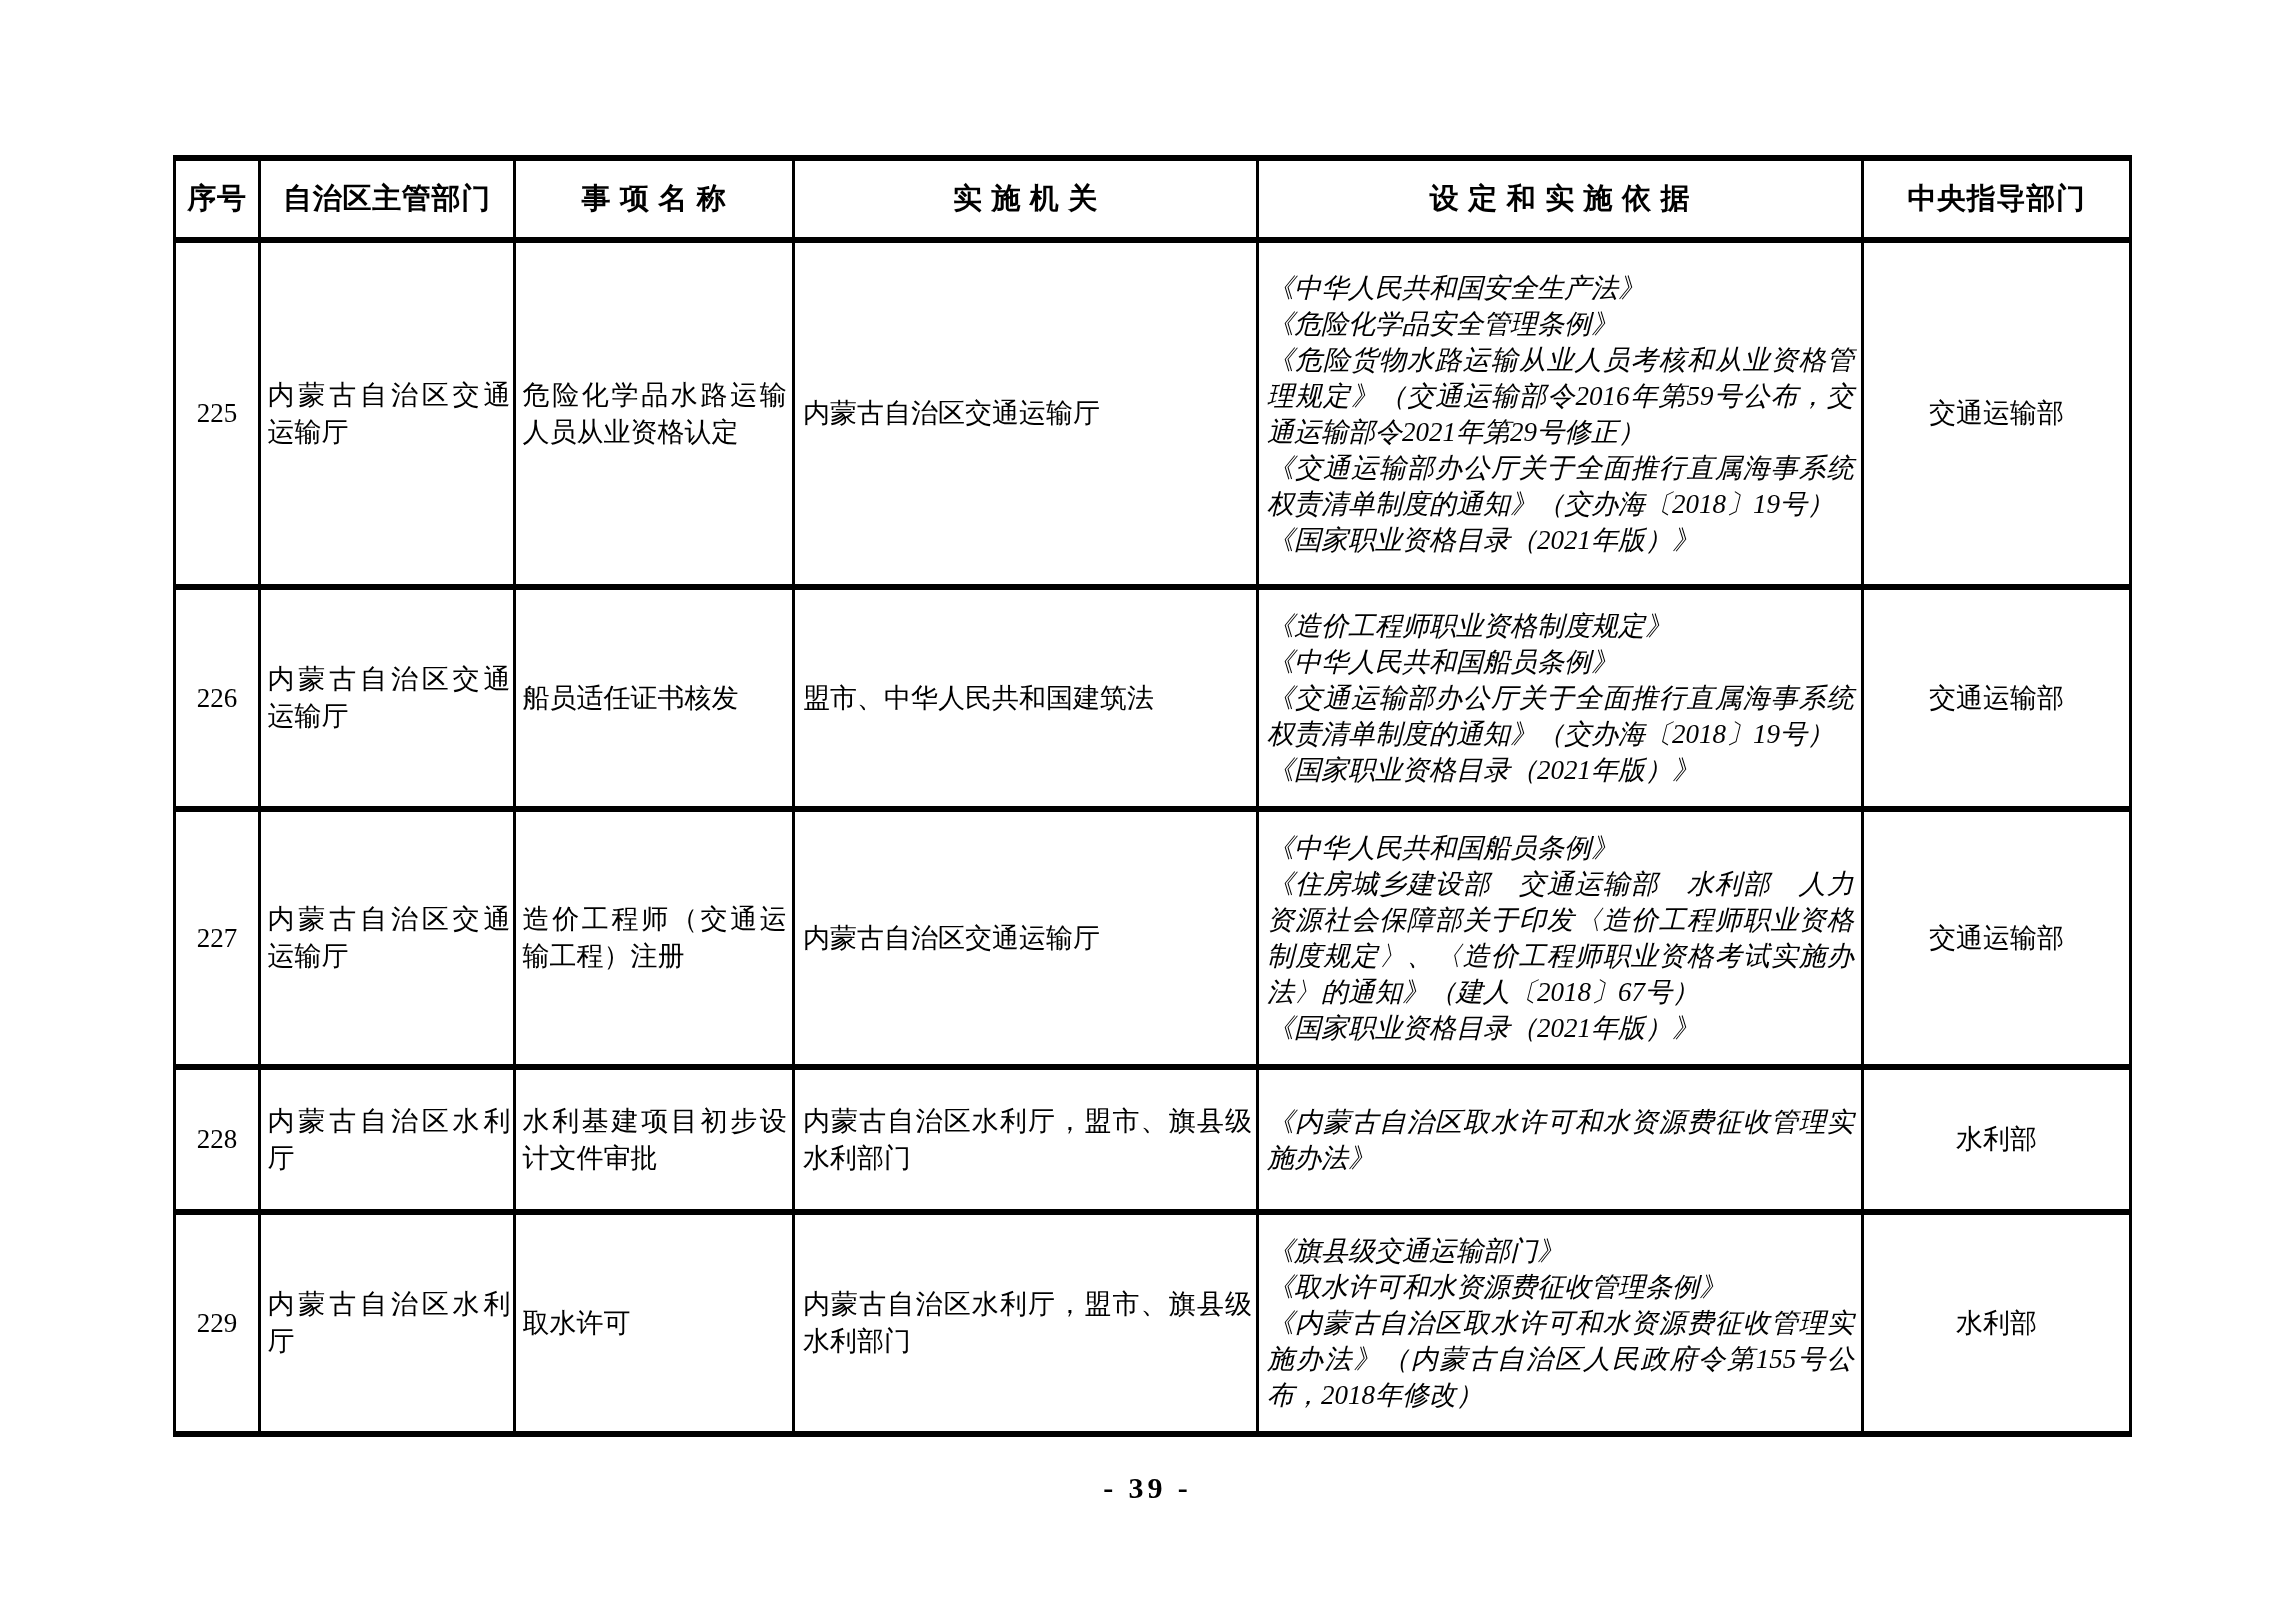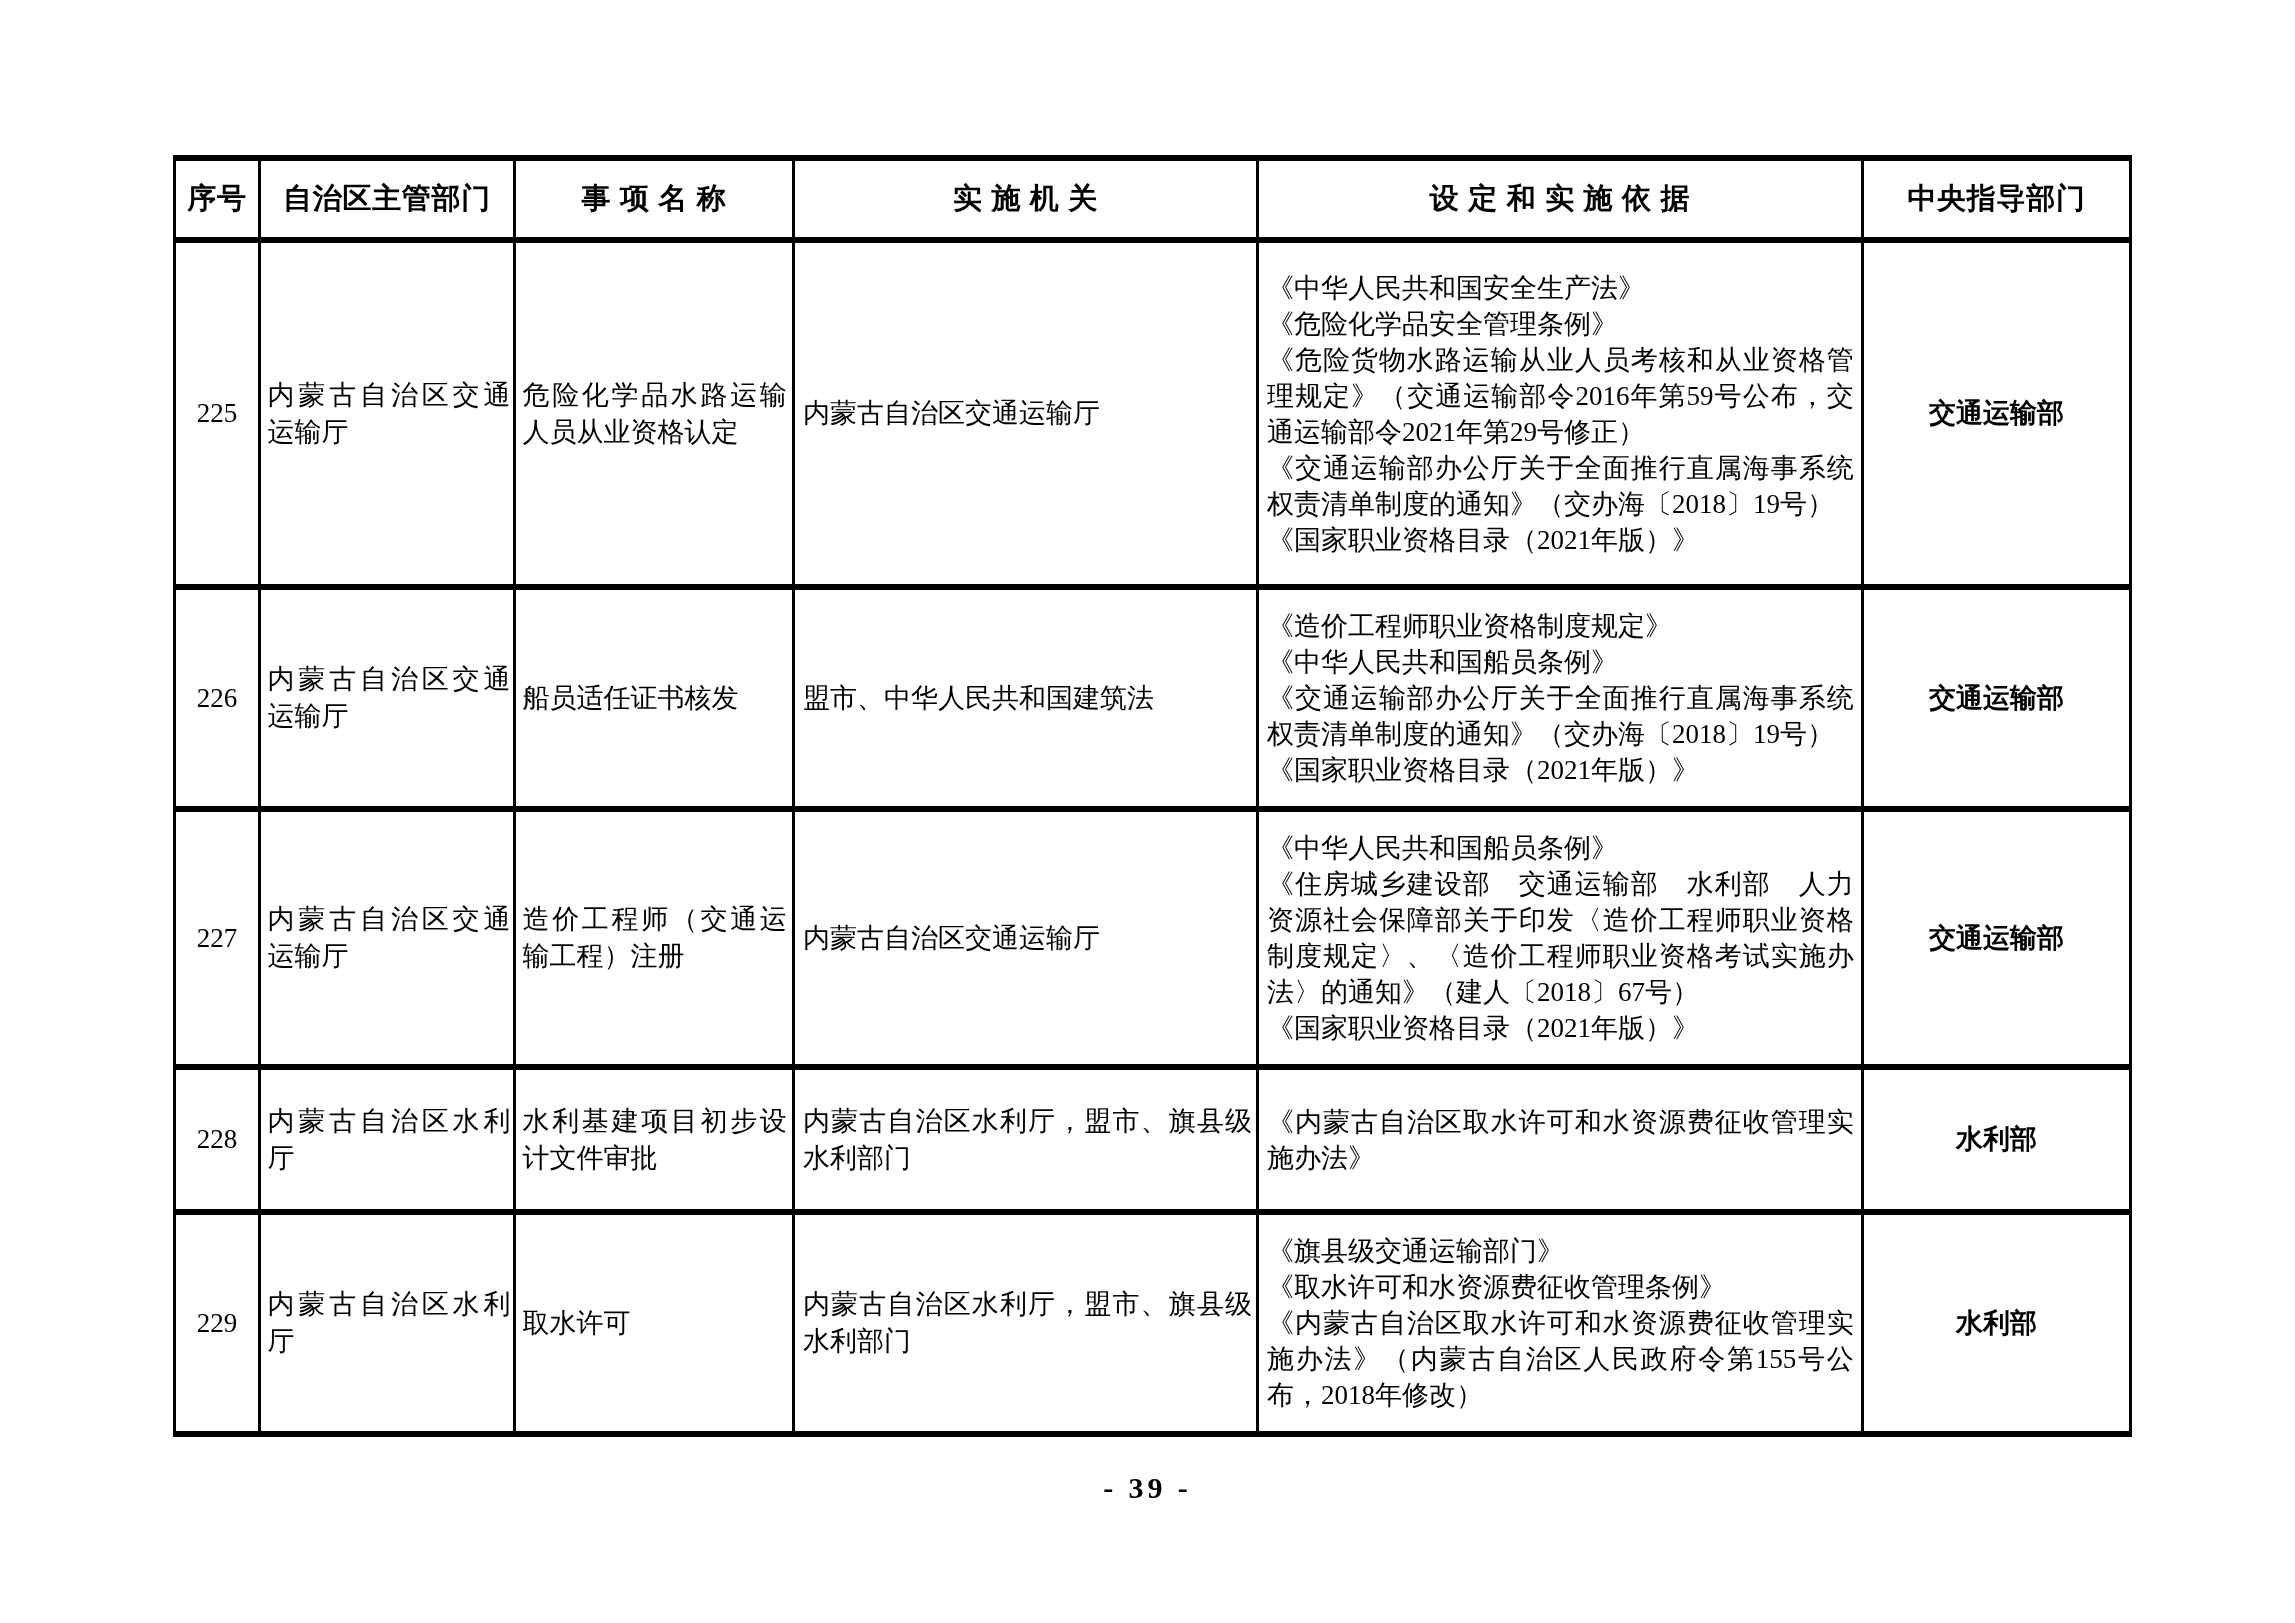--- a/index.html
+++ b/index.html
@@ -51,22 +51,22 @@
     padding:0 3.9px;
     letter-spacing:0.7px;
     white-space:nowrap;
   }
   td{font-size:27px;line-height:37px;}
   td.c-no{text-align:center;}
   td.c-dept{text-align:justify;padding:0 2.6px 0 6.5px;}
   td.c-item{text-align:justify;padding:0 5.2px 0 6.5px;}
   td.c-agency{text-align:justify;padding:0 3.9px 0 7.9px;}
   td.c-basis{padding:0 7.2px 0 7.9px;line-height:36px;}
-  td.c-basis .basis-line{text-align:justify;}
-  td.c-central{text-align:center;font-weight:bold;}
+  td.c-basis .basis-line{text-align:justify;font-style:italic;}
+  td.c-central{text-align:center;}
 
   .page-number{
     position:absolute;
     left:0;top:1471px;
     width:100%;
     text-align:center;
     font-size:30px;
     letter-spacing:3.9px;
     font-weight:bold;
   }

